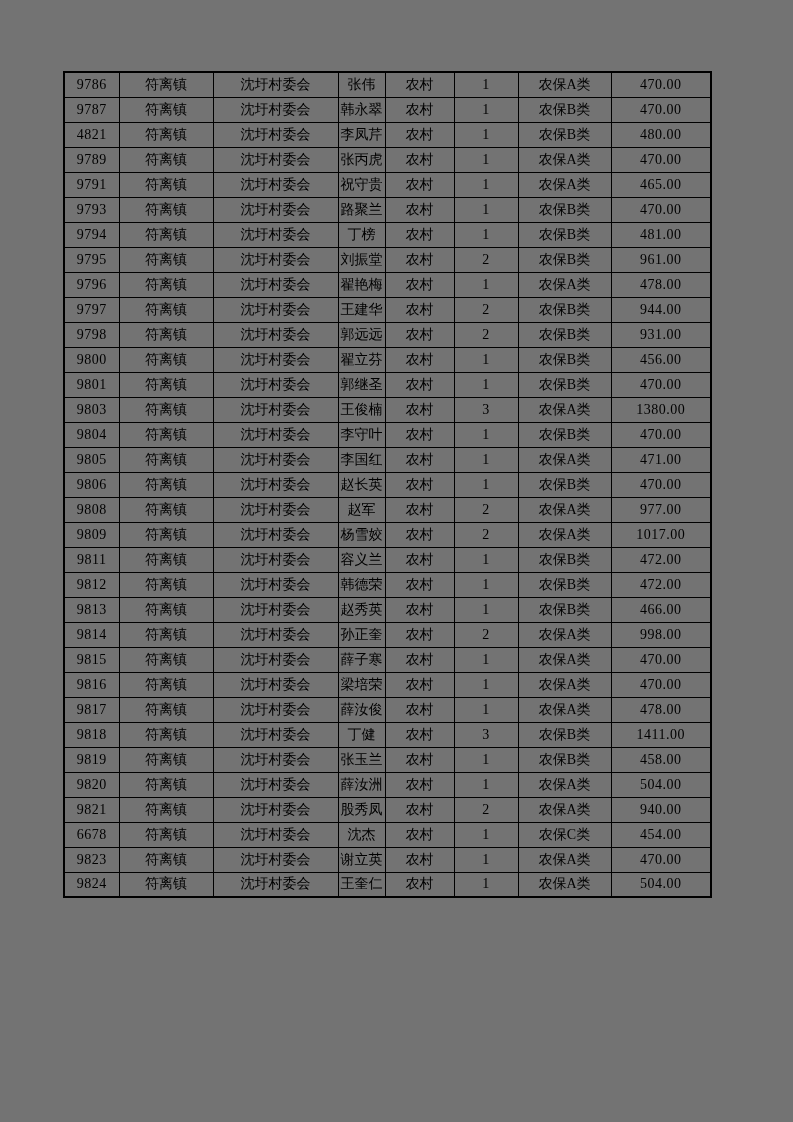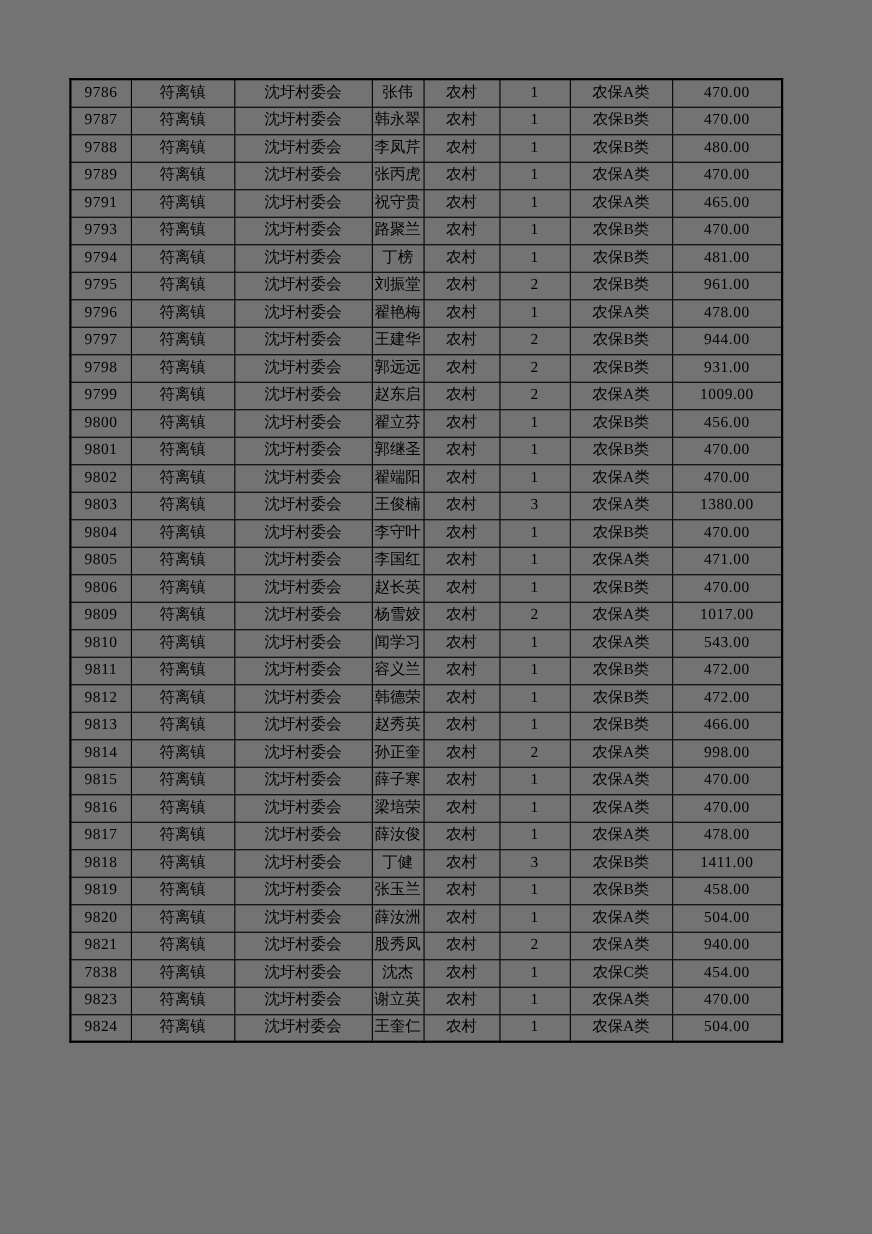--- a/index.html
+++ b/index.html
@@ -73,21 +73,21 @@
           <td class="num">9787</td>
           <td>符离镇</td>
           <td>沈圩村委会</td>
           <td>韩永翠</td>
           <td>农村</td>
           <td class="num">1</td>
           <td>农保B类</td>
           <td class="num">470.00</td>
         </tr>
         <tr>
-          <td class="num">9788</td>
+          <td class="num">4821</td>
           <td>符离镇</td>
           <td>沈圩村委会</td>
           <td>李凤芹</td>
           <td>农村</td>
           <td class="num">1</td>
           <td>农保B类</td>
           <td class="num">480.00</td>
         </tr>
         <tr>
           <td class="num">9789</td>
@@ -163,60 +163,40 @@
           <td class="num">9798</td>
           <td>符离镇</td>
           <td>沈圩村委会</td>
           <td>郭远远</td>
           <td>农村</td>
           <td class="num">2</td>
           <td>农保B类</td>
           <td class="num">931.00</td>
         </tr>
         <tr>
-          <td class="num">9799</td>
-          <td>符离镇</td>
-          <td>沈圩村委会</td>
-          <td>赵东启</td>
-          <td>农村</td>
-          <td class="num">2</td>
-          <td>农保A类</td>
-          <td class="num">1009.00</td>
-        </tr>
-        <tr>
           <td class="num">9800</td>
           <td>符离镇</td>
           <td>沈圩村委会</td>
           <td>翟立芬</td>
           <td>农村</td>
           <td class="num">1</td>
           <td>农保B类</td>
           <td class="num">456.00</td>
         </tr>
         <tr>
           <td class="num">9801</td>
           <td>符离镇</td>
           <td>沈圩村委会</td>
           <td>郭继圣</td>
           <td>农村</td>
           <td class="num">1</td>
           <td>农保B类</td>
           <td class="num">470.00</td>
         </tr>
         <tr>
-          <td class="num">9802</td>
-          <td>符离镇</td>
-          <td>沈圩村委会</td>
-          <td>翟端阳</td>
-          <td>农村</td>
-          <td class="num">1</td>
-          <td>农保A类</td>
-          <td class="num">470.00</td>
-        </tr>
-        <tr>
           <td class="num">9803</td>
           <td>符离镇</td>
           <td>沈圩村委会</td>
           <td>王俊楠</td>
           <td>农村</td>
           <td class="num">3</td>
           <td>农保A类</td>
           <td class="num">1380.00</td>
         </tr>
         <tr>
@@ -243,40 +223,40 @@
           <td class="num">9806</td>
           <td>符离镇</td>
           <td>沈圩村委会</td>
           <td>赵长英</td>
           <td>农村</td>
           <td class="num">1</td>
           <td>农保B类</td>
           <td class="num">470.00</td>
         </tr>
         <tr>
+          <td class="num">9808</td>
+          <td>符离镇</td>
+          <td>沈圩村委会</td>
+          <td>赵军</td>
+          <td>农村</td>
+          <td class="num">2</td>
+          <td>农保A类</td>
+          <td class="num">977.00</td>
+        </tr>
+        <tr>
           <td class="num">9809</td>
           <td>符离镇</td>
           <td>沈圩村委会</td>
           <td>杨雪姣</td>
           <td>农村</td>
           <td class="num">2</td>
           <td>农保A类</td>
           <td class="num">1017.00</td>
         </tr>
         <tr>
-          <td class="num">9810</td>
-          <td>符离镇</td>
-          <td>沈圩村委会</td>
-          <td>闻学习</td>
-          <td>农村</td>
-          <td class="num">1</td>
-          <td>农保A类</td>
-          <td class="num">543.00</td>
-        </tr>
-        <tr>
           <td class="num">9811</td>
           <td>符离镇</td>
           <td>沈圩村委会</td>
           <td>容义兰</td>
           <td>农村</td>
           <td class="num">1</td>
           <td>农保B类</td>
           <td class="num">472.00</td>
         </tr>
         <tr>
@@ -373,21 +353,21 @@
           <td class="num">9821</td>
           <td>符离镇</td>
           <td>沈圩村委会</td>
           <td>股秀凤</td>
           <td>农村</td>
           <td class="num">2</td>
           <td>农保A类</td>
           <td class="num">940.00</td>
         </tr>
         <tr>
-          <td class="num">7838</td>
+          <td class="num">6678</td>
           <td>符离镇</td>
           <td>沈圩村委会</td>
           <td>沈杰</td>
           <td>农村</td>
           <td class="num">1</td>
           <td>农保C类</td>
           <td class="num">454.00</td>
         </tr>
         <tr>
           <td class="num">9823</td>

